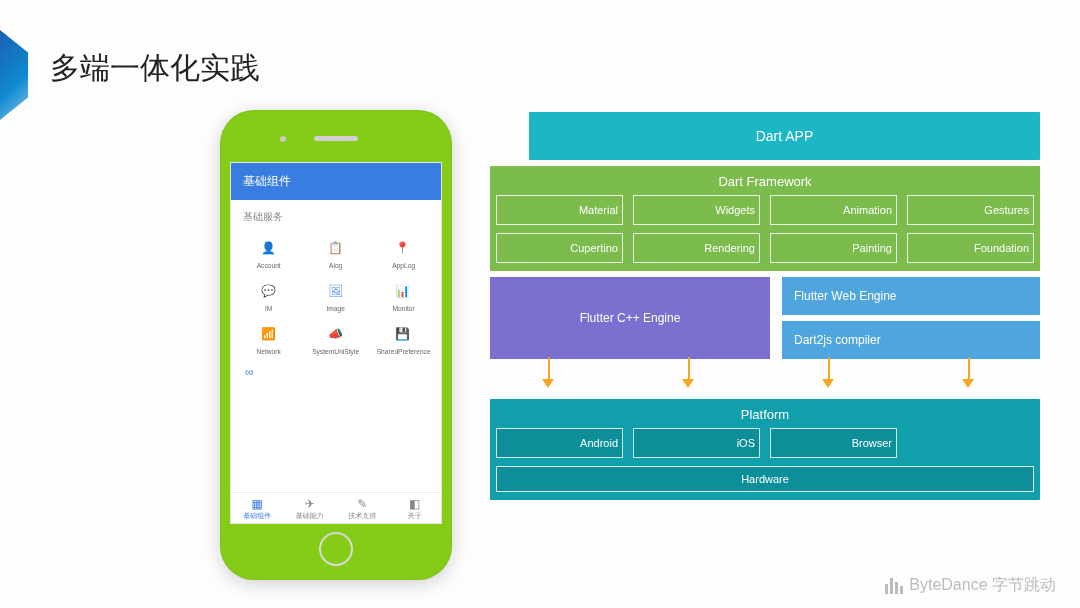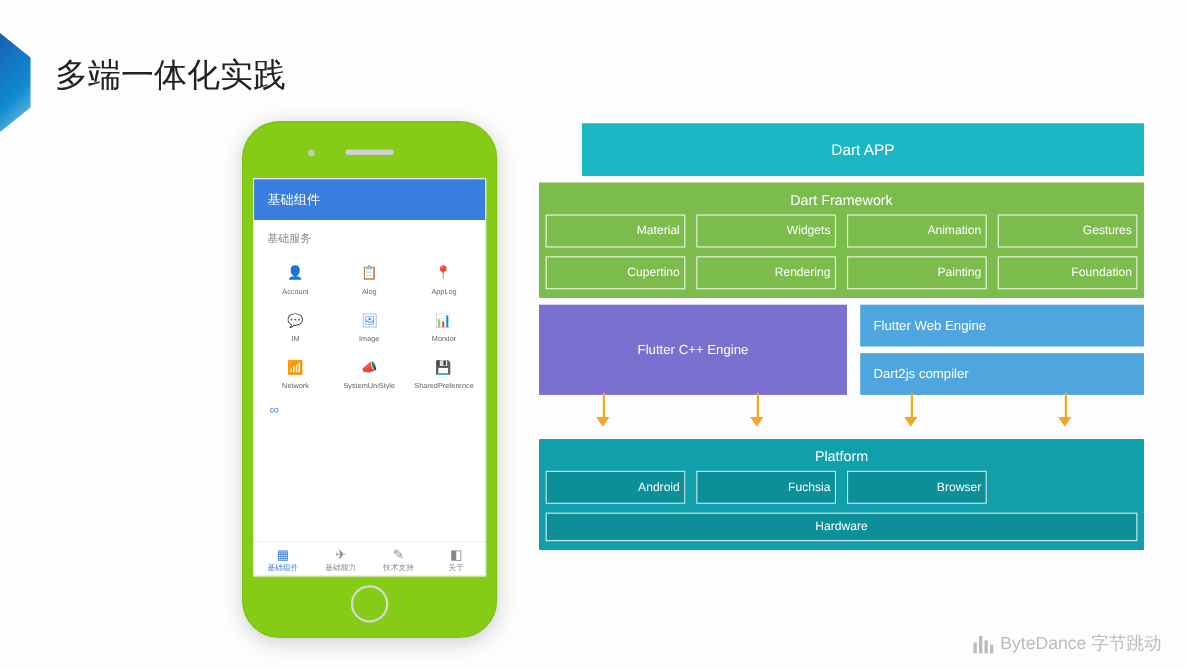--- a/index.html
+++ b/index.html
@@ -227,21 +227,21 @@
     <div class="arrow-line" style="left:338px"></div>
     <div class="arrow-head" style="left:332px"></div>
     <div class="arrow-line" style="left:478px"></div>
     <div class="arrow-head" style="left:472px"></div>
   </div>
 
   <div class="layer platform">
     <div class="layer-title">Platform</div>
     <div class="row cells4" id="platform-row">
         <div class="cell">Android</div>
-        <div class="cell">Fuchsia</div>
+        <div class="cell">iOS</div>
         <div class="cell">Browser</div>
       </div>
     <div class="hardware">Hardware</div>
   </div>
 </div>
 
 <div class="footer-logo">
   <span class="bars">
     <span style="height:10px"></span>
       <span style="height:16px"></span>

